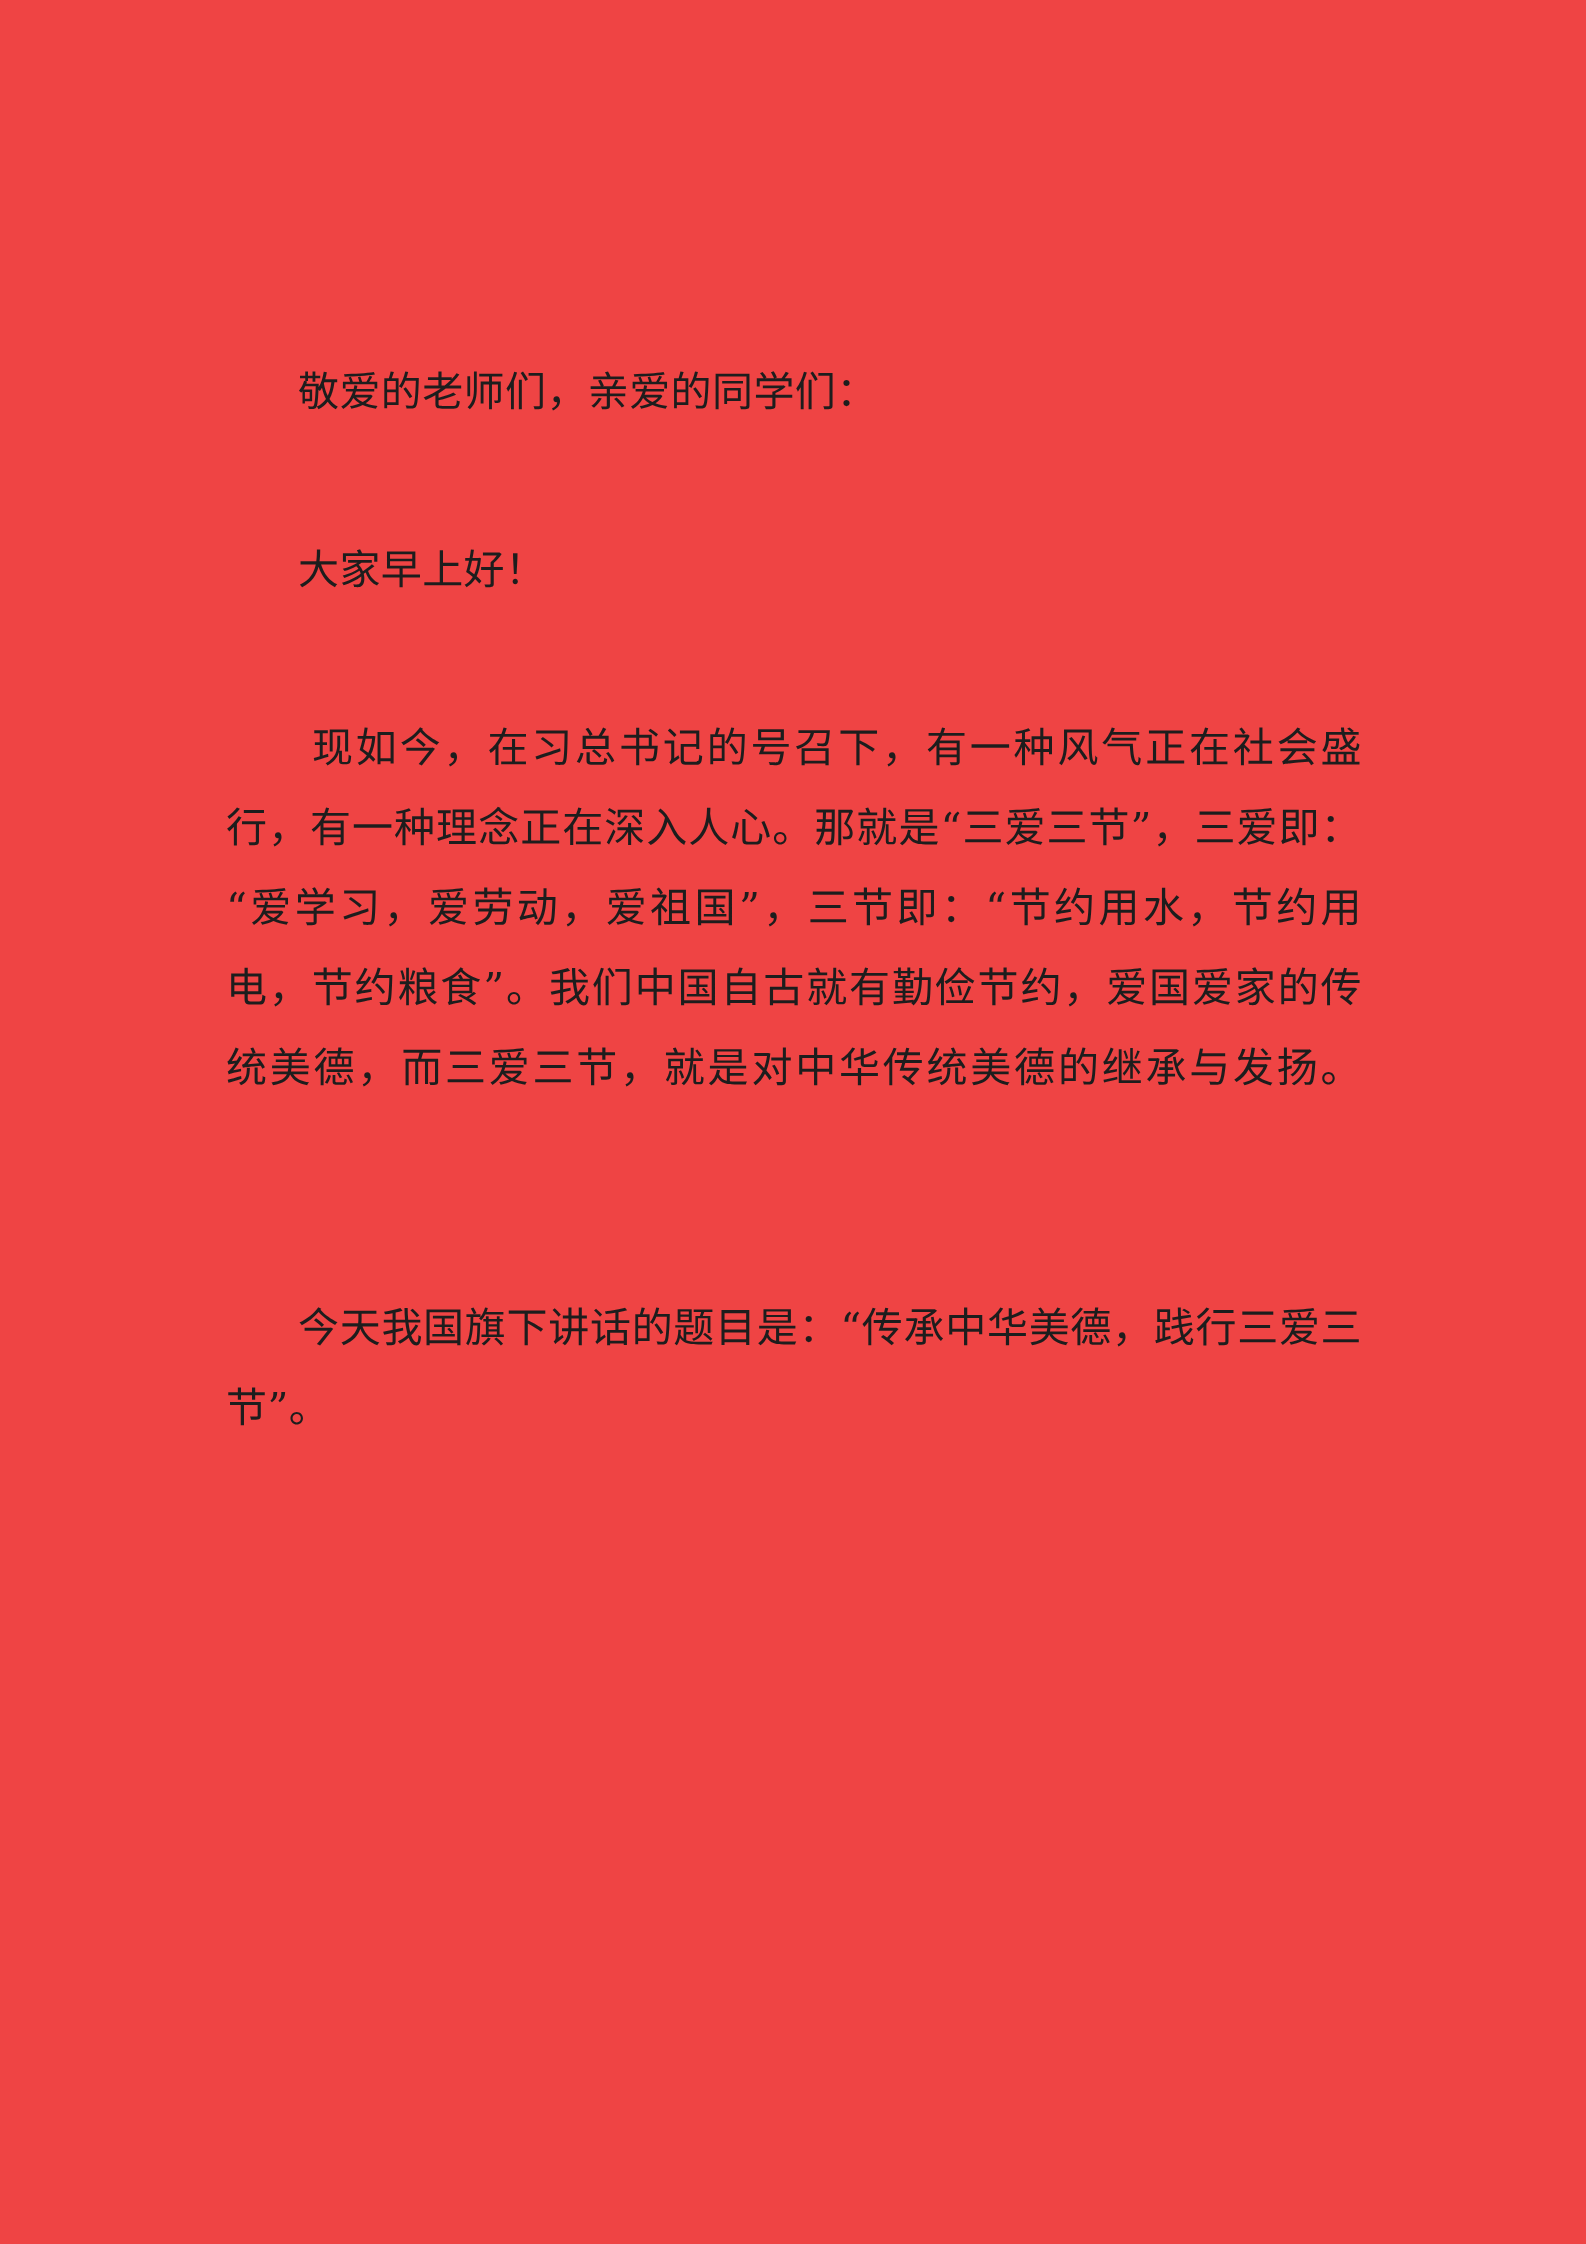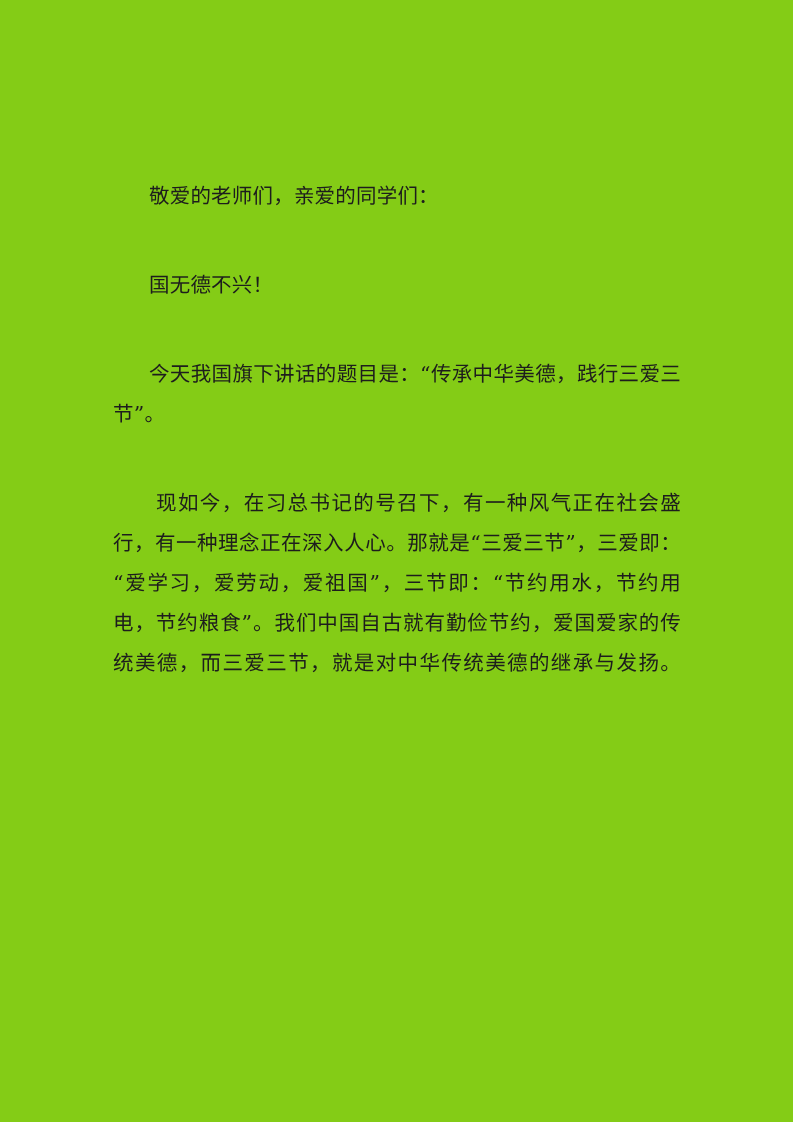--- a/index.html
+++ b/index.html
@@ -7,21 +7,21 @@
     margin: 0;
     padding: 0;
     background: #ffffff;
   }
 
   .page {
     position: relative;
     width: 793px;
     height: 1122px;
     margin: 0 auto;
-    background: #84cc16;
+    background: #ef4444;
     overflow: hidden;
     box-sizing: border-box;
   }
 
   .doc-body {
     position: absolute;
     left: 113px;
     top: 176px;
     width: 568px;
   }
@@ -63,21 +63,21 @@
   }
 </style>
 </head>
 <body>
 
 <div class="page">
   <div class="doc-body">
 
     <p class="para para--lead">敬爱的老师们，亲爱的同学们：</p>
 
-    <p class="para para--lead">国无德不兴！</p>
+    <p class="para para--lead">大家早上好！</p>
+
+    <p class="para para--block">现如今，在习总书记的号召下，有一种风气正在社会盛行，有一种理念正在深入人心。那就是“三爱三节”，三爱即：“爱学习，爱劳动，爱祖国”，三节即：“节约用水，节约用电，节约粮食”。我们中国自古就有勤俭节约，爱国爱家的传统美德，而三爱三节，就是对中华传统美德的继承与发扬。</p>
 
     <p class="para para--lead">今天我国旗下讲话的题目是：“传承中华美德，践行三爱三节”。</p>
-
-    <p class="para para--block">现如今，在习总书记的号召下，有一种风气正在社会盛行，有一种理念正在深入人心。那就是“三爱三节”，三爱即：“爱学习，爱劳动，爱祖国”，三节即：“节约用水，节约用电，节约粮食”。我们中国自古就有勤俭节约，爱国爱家的传统美德，而三爱三节，就是对中华传统美德的继承与发扬。</p>
 
 
   </div>
 </div>
 
 </body></html>

